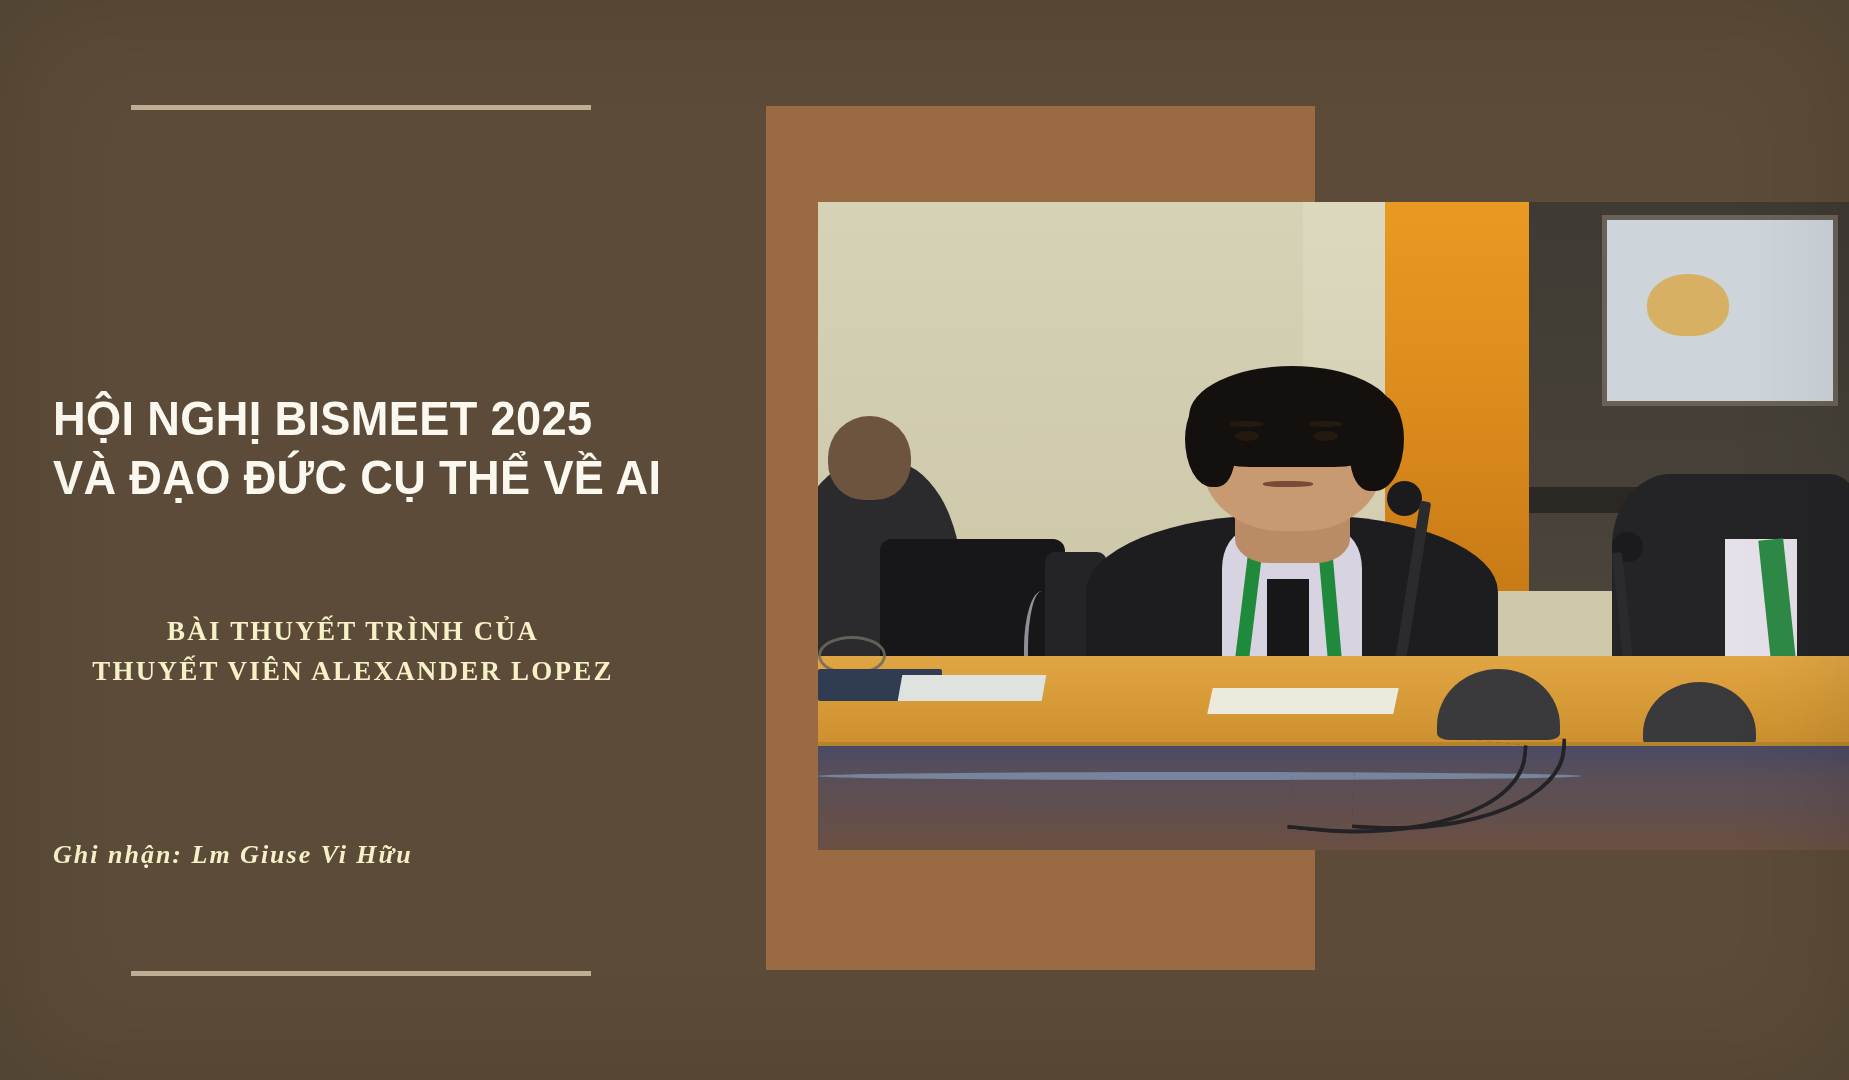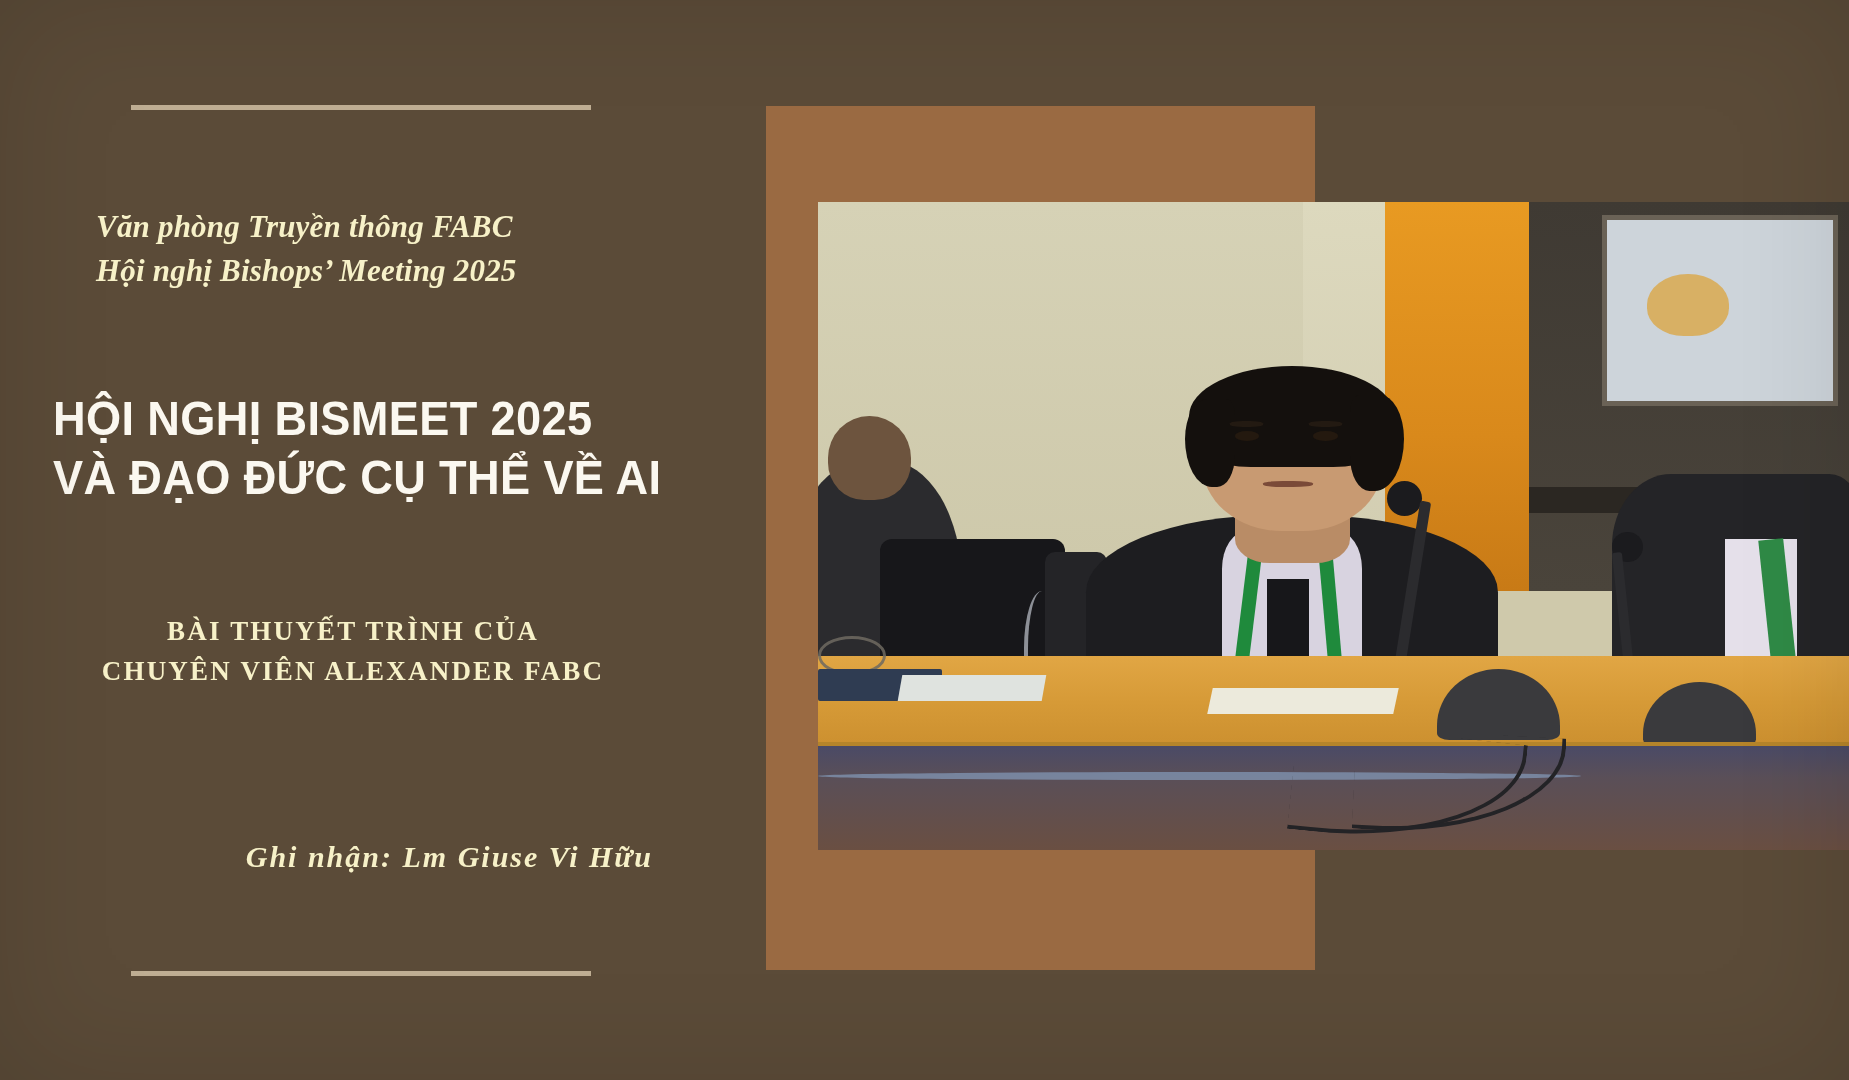--- a/index.html
+++ b/index.html
@@ -71,25 +71,25 @@
     letter-spacing: 2.2px;
     color: #f7f1c8;
   }
   .presenter div { white-space: nowrap; text-align: center; }
 
   .credit {
     position: absolute;
     left: 53px;
     top: 840px;
     width: 600px;
-    text-align: right;
+    text-align: left;
     font-family: "Liberation Serif", serif;
     font-style: italic;
     font-weight: bold;
-    font-size: 30px;
+    font-size: 26px;
     letter-spacing: 2.0px;
     color: #f7f1c8;
     white-space: nowrap;
   }
 
   
   .photo-frame {
     position: absolute;
     left: 766px;
     top: 106px;
@@ -408,33 +408,29 @@
     box-shadow: inset 0 0 120px rgba(0,0,0,.12);
   }
 </style>
 </head>
 <body>
 
 <div id="slide">
 
   <div class="rule top"></div>
 
-  <div class="eyebrow">
-    <div>Văn phòng Truyền thông FABC</div>
-    <div>Hội nghị Bishops’ Meeting 2025</div>
-  </div>
 
   <div class="headline">
     <div>HỘI NGHỊ BISMEET 2025</div>
     <div>VÀ ĐẠO ĐỨC CỤ THỂ VỀ AI</div>
   </div>
 
   <div class="presenter">
     <div>BÀI THUYẾT TRÌNH CỦA</div>
-    <div>CHUYÊN VIÊN ALEXANDER FABC</div>
+    <div>THUYẾT VIÊN ALEXANDER LOPEZ</div>
   </div>
 
   <div class="credit">Ghi nhận: Lm Giuse Vi Hữu</div>
 
   <div class="rule bottom"></div>
 
   <div class="photo-frame"></div>
 
   <div class="photo">
     <div class="wall-left"></div>

